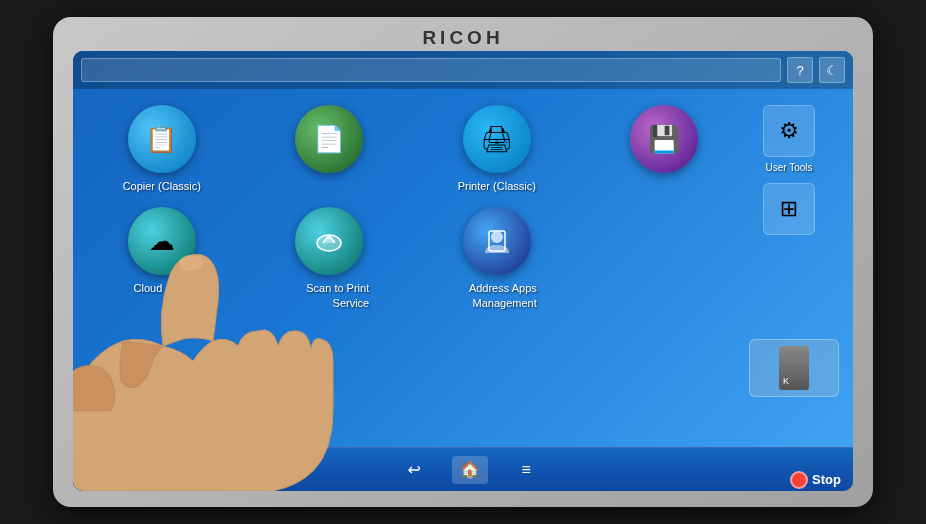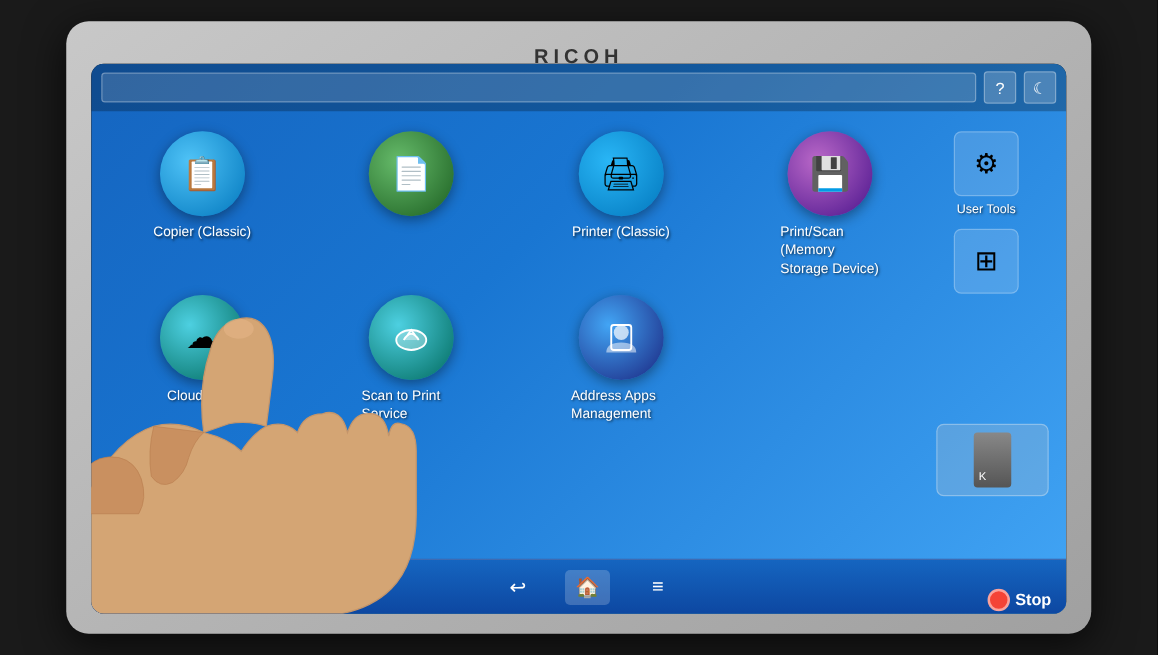--- a/index.html
+++ b/index.html
@@ -23,24 +23,24 @@
       flex-direction: column;
       align-items: center;
       justify-content: center;
       padding: 12px;
       box-shadow: 0 8px 32px rgba(0,0,0,0.7);
       position: relative;
     }
 
     .brand-label {
       position: absolute;
-      top: 20px;
+      top: 10px;
       left: 50%;
       transform: translateX(-50%);
-      font-size: 16px;
+      font-size: 19px;
       font-weight: bold;
       letter-spacing: 4px;
       color: #333;
     }
 
     .screen-bezel {
       width: 780px;
       height: 440px;
       background: #000;
       border-radius: 10px;
@@ -123,21 +123,21 @@
       display: flex;
       align-items: center;
       justify-content: center;
       font-size: 26px;
       box-shadow: 0 3px 10px rgba(0,0,0,0.4);
     }
 
     .app-label {
       color: white;
       font-size: 11px;
-      text-align: left;
+      text-align: right;
       text-shadow: 1px 1px 2px rgba(0,0,0,0.7);
       line-height: 1.3;
       max-width: 80px;
     }
 
     
     .icon-blue { background: radial-gradient(circle at 35% 35%, #4fc3f7, #0277bd); }
     .icon-green { background: radial-gradient(circle at 35% 35%, #66bb6a, #1b5e20); }
     .icon-blue2 { background: radial-gradient(circle at 35% 35%, #29b6f6, #0277bd); }
     .icon-purple { background: radial-gradient(circle at 35% 35%, #ba68c8, #4a148c); }
@@ -318,21 +318,20 @@
             <div class="app-icon icon-green">📄</div>
           </div>
 
           <div class="app-item">
             <div class="app-icon icon-blue2">🖨</div>
             <span class="app-label">Printer (Classic)</span>
           </div>
 
           <div class="app-item">
             <div class="app-icon icon-purple">💾</div>
-            <span class="app-label">Print/Scan (Memory Storage Device)</span>
           </div>
 
           <div class="app-item">
             <div class="app-icon icon-teal">☁</div>
             <span class="app-label">Cloud Apps</span>
           </div>
 
           <div class="app-item">
             <div class="app-icon icon-teal">
               <svg width="36" height="36" viewBox="0 0 36 36" fill="none">

